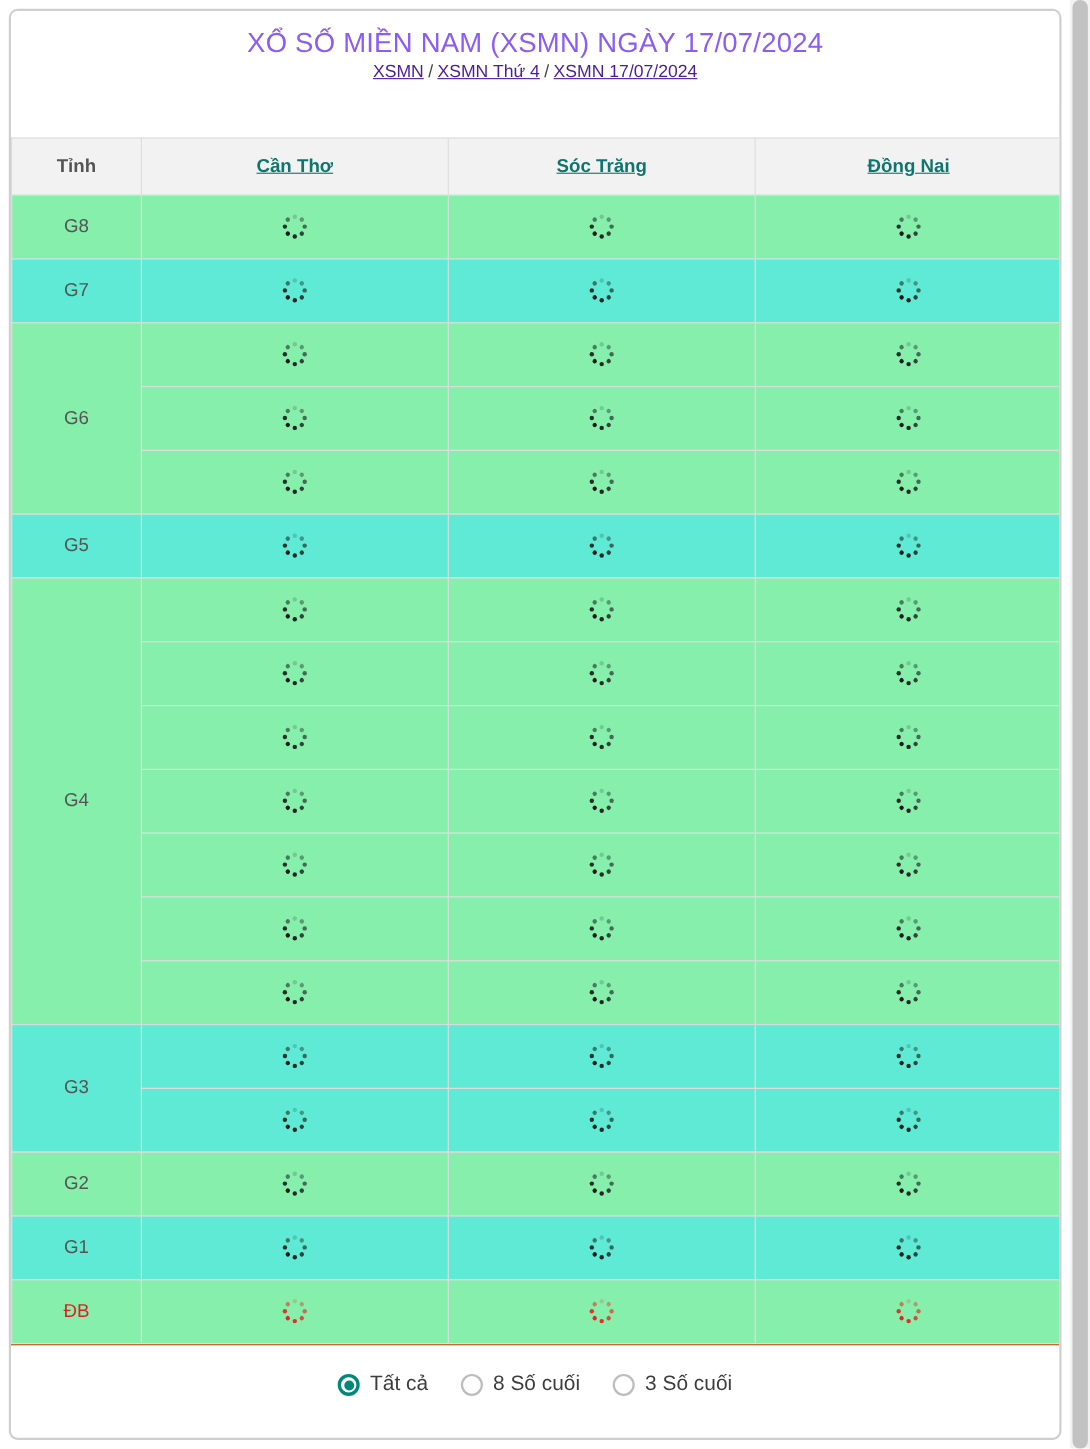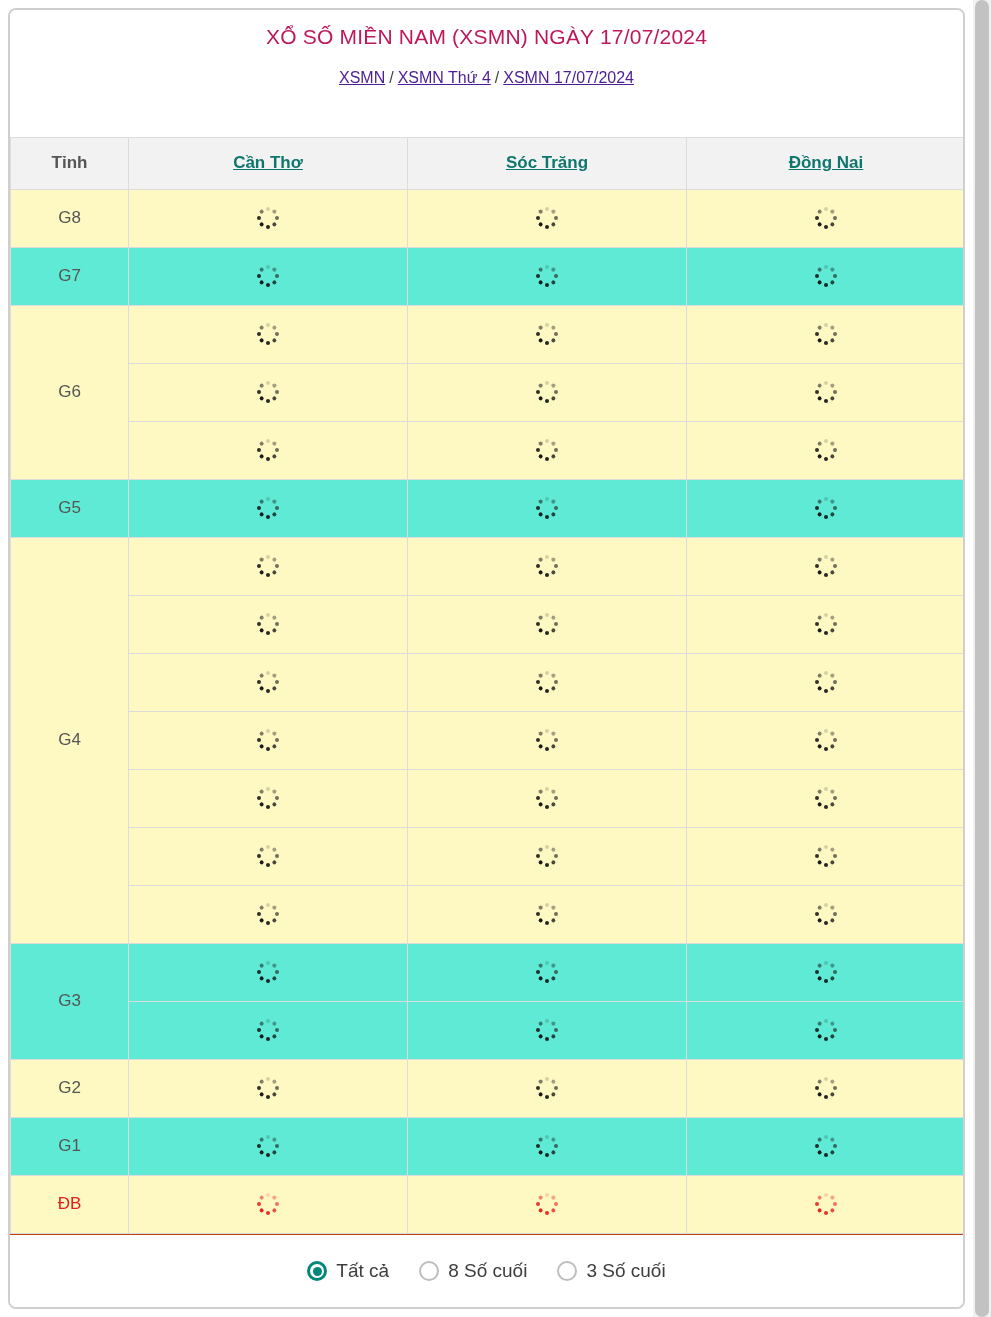--- a/index.html
+++ b/index.html
@@ -43,25 +43,25 @@
     overflow: hidden;
   }
 
   
   .header-block {
     padding: 14px 10px 10px 10px;
     text-align: center;
     background: #ffffff;
   }
   .page-title {
-    color: #be185d;
-    font-size: 21px;
+    color: #8b5cf6;
+    font-size: 25px;
     font-weight: 400;
     letter-spacing: 0.2px;
-    margin: 0 0 19px 0;
+    margin: 0 0 2px 0;
     line-height: 1.2;
   }
   .breadcrumb {
     font-size: 16px;
     color: #333333;
     line-height: 1.3;
     margin-bottom: 4px;
   }
   .breadcrumb a {
     color: #4c1d95;
@@ -108,21 +108,21 @@
   td.prize-label {
     font-size: 17px;
     color: #555555;
     background: inherit;
   }
   td.prize-label.db {
     color: #e02020;
   }
 
   tr.shaded > td { background: #5eead4; }
-  tr.plain  > td { background: #fef9c3; }
+  tr.plain  > td { background: #86efac; }
 
   td.num-cell { height: 58px; }
 
   
   .spinner {
     position: relative;
     display: inline-block;
     width: 26px; height: 26px;
     vertical-align: middle;
   }

